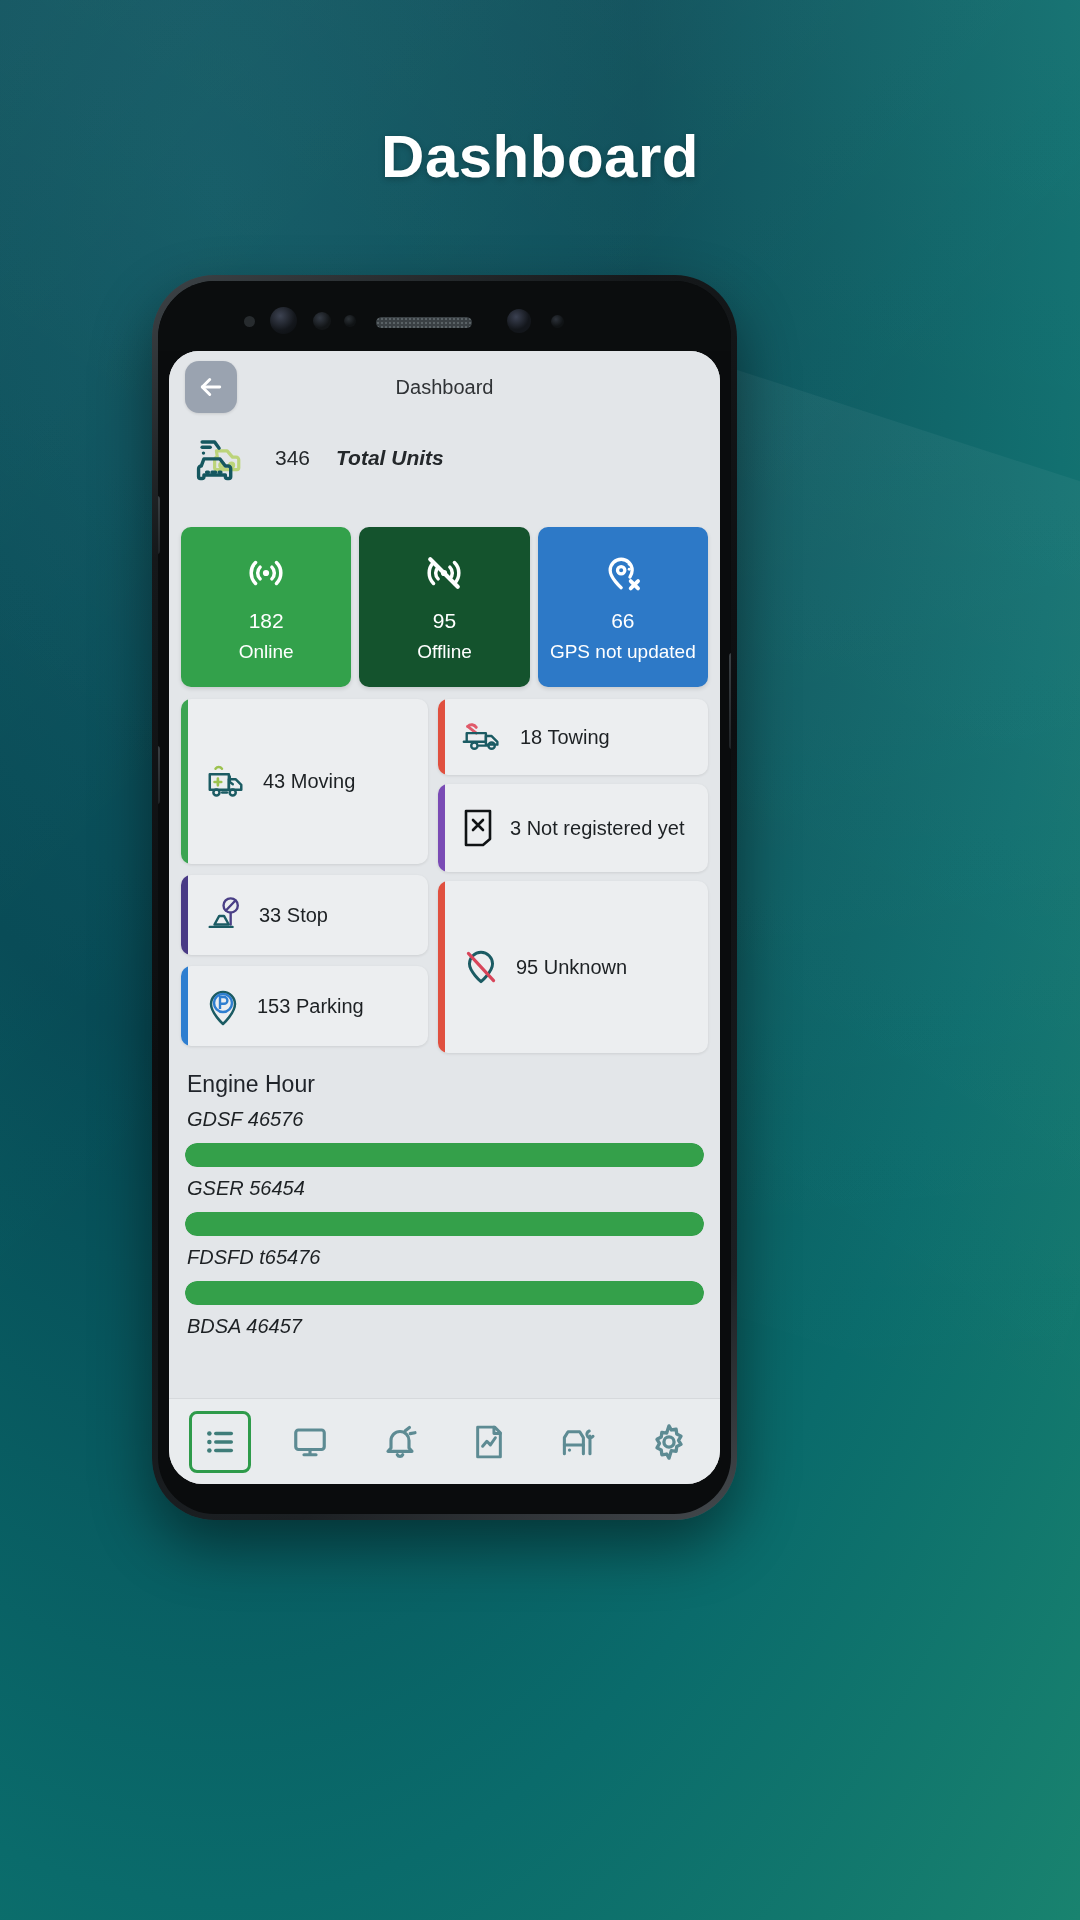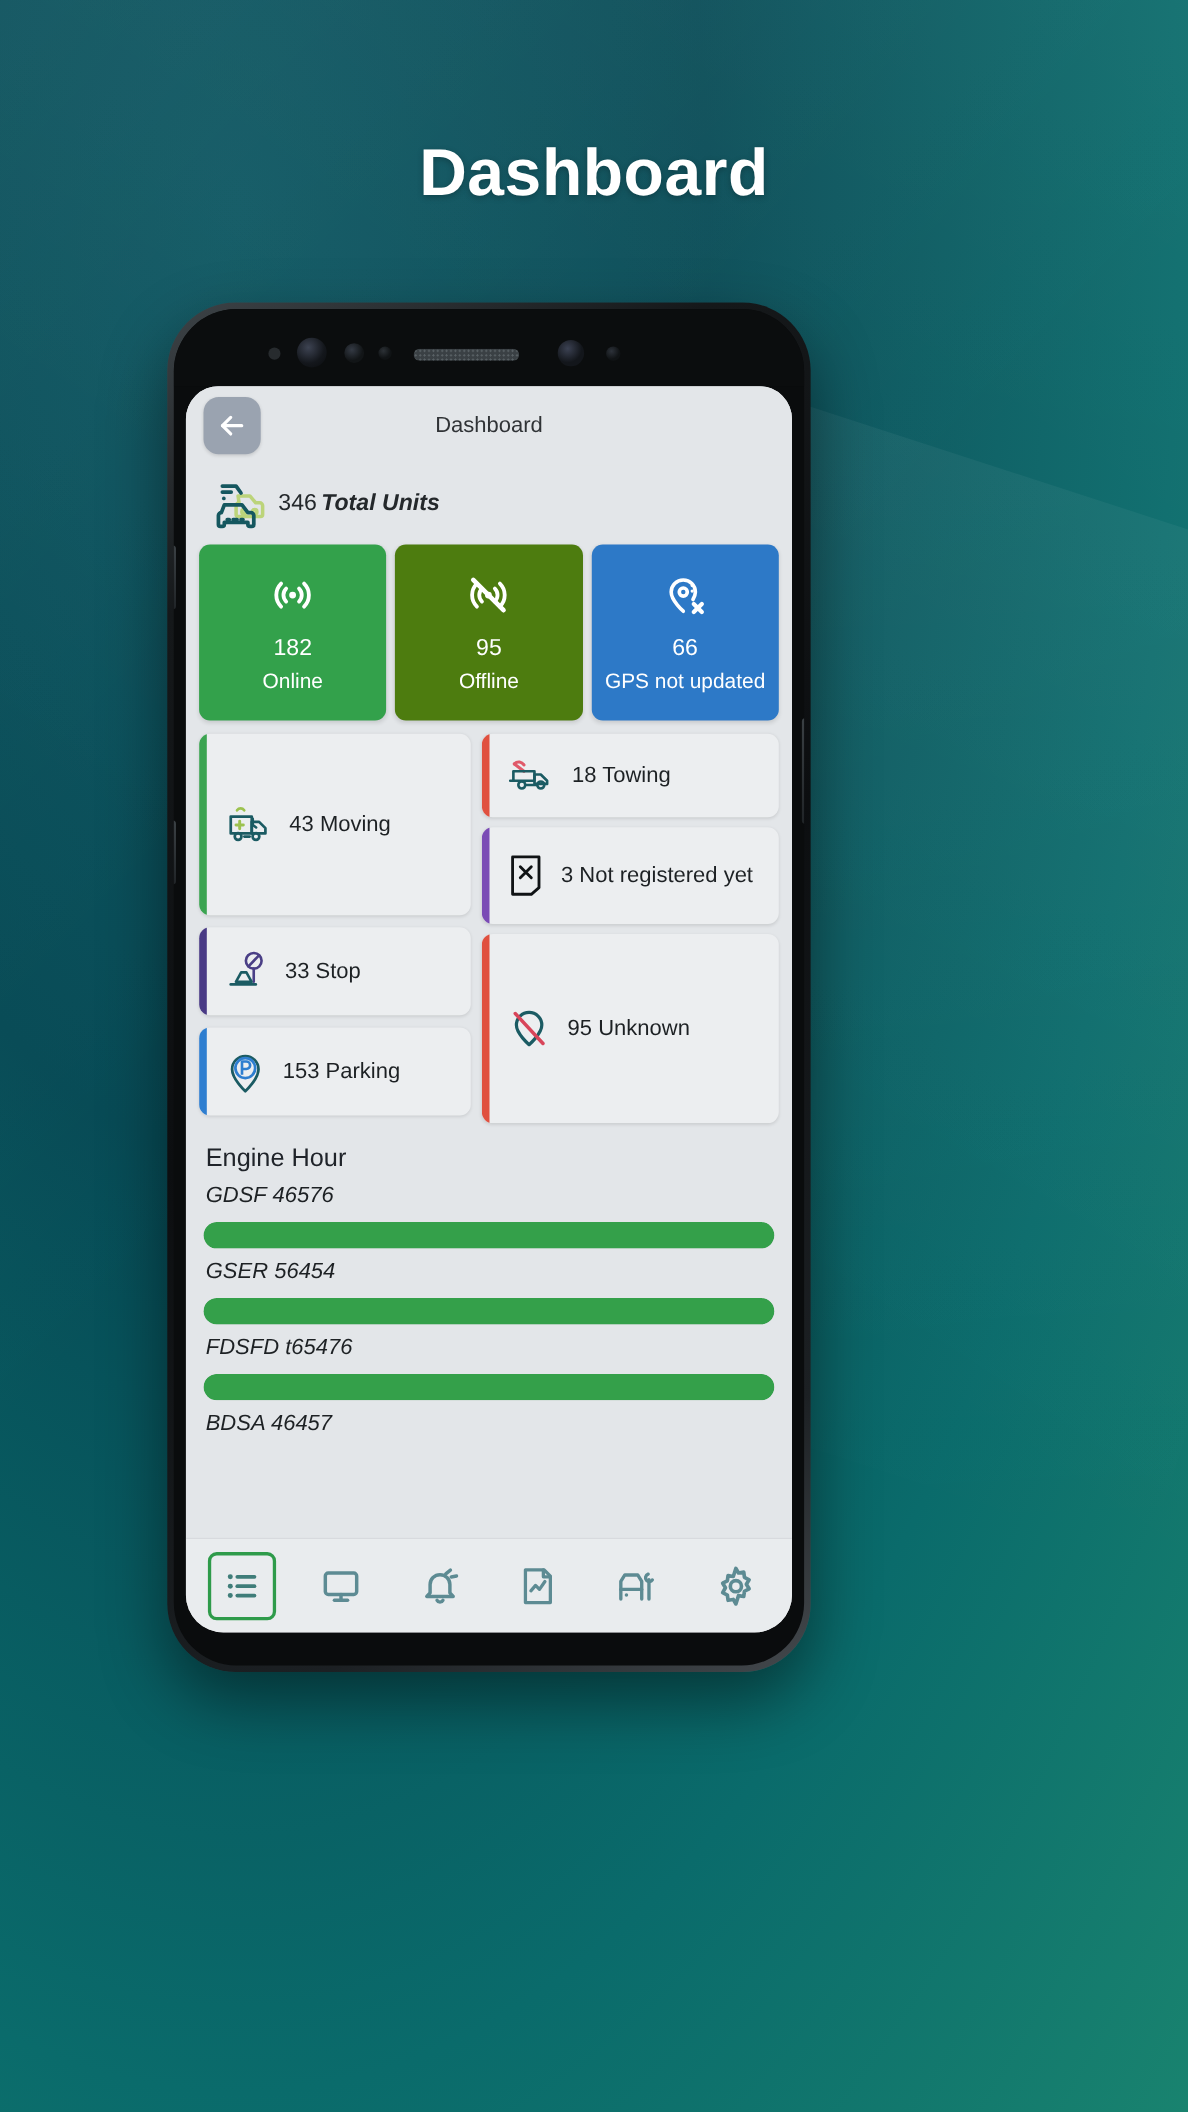--- a/index.html
+++ b/index.html
@@ -105,27 +105,27 @@
     box-shadow: 0 1px 3px rgba(0,0,0,0.12);
   }
   .appbar-title {
     position: absolute; left: 0; right: 0; text-align: center;
     font-size: 20px; color: #303336; pointer-events: none;
   }
 
   .content { padding: 0 12px; }
 
   .totals {
-    display: flex; align-items: center; gap: 4px;
+    display: flex; align-items: center; gap: 26px;
     padding: 10px 8px 12px 10px;
   }
   .totals .num { font-size: 21px; color: #24282b; }
   .totals .lbl { font-size: 21px; color: #24282b; font-style: italic; font-weight: bold; }
 
-  .stat-row { display: flex; gap: 8px; }
+  .stat-row { display: flex; gap: 8px; margin-top: 32px; }
   .stat-card {
     flex: 1 1 0; height: 160px; border-radius: 10px;
     display: flex; flex-direction: column;
     align-items: center; justify-content: center;
     color: #fff; gap: 4px;
     box-shadow: 0 2px 4px rgba(0,0,0,0.12);
   }
   .stat-card .v { font-size: 21px; margin-top: 10px; }
   .stat-card .l { font-size: 19px; margin-top: 4px; }
 
@@ -248,21 +248,21 @@
                 <circle cx="12" cy="12" r="1.7" fill="#fff" stroke="none"></circle>
                 <path d="M8.8 15.2a4.5 4.5 0 0 1 0-6.4"></path>
                   <path d="M15.2 8.8a4.5 4.5 0 0 1 0 6.4"></path>
                 <path d="M6.3 17.7a8 8 0 0 1 0-11.4"></path>
                   <path d="M17.7 6.3a8 8 0 0 1 0 11.4"></path>
               </svg>
             </span>
             <span class="v">182</span>
             <span class="l">Online</span>
           </div>
-          <div class="stat-card" style="background:#4d7c0f">
+          <div class="stat-card" style="background:#14532d">
             <span>
               <svg width="44" height="44" viewBox="0 0 24 24" fill="none" stroke="#ffffff" stroke-width="1.9" stroke-linecap="round">
                 <circle cx="12" cy="12" r="1.7" fill="#fff" stroke="none"></circle>
                 <path d="M8.8 15.2a4.5 4.5 0 0 1 0-6.4"></path>
                   <path d="M15.2 8.8a4.5 4.5 0 0 1 0 6.4"></path>
                 <path d="M6.3 17.7a8 8 0 0 1 0-11.4"></path>
                   <path d="M17.7 6.3a8 8 0 0 1 0 11.4"></path>
                 <line x1="4.5" y1="4.5" x2="19.5" y2="19.5" stroke-width="2.3"></line>
               </svg>
             </span>

